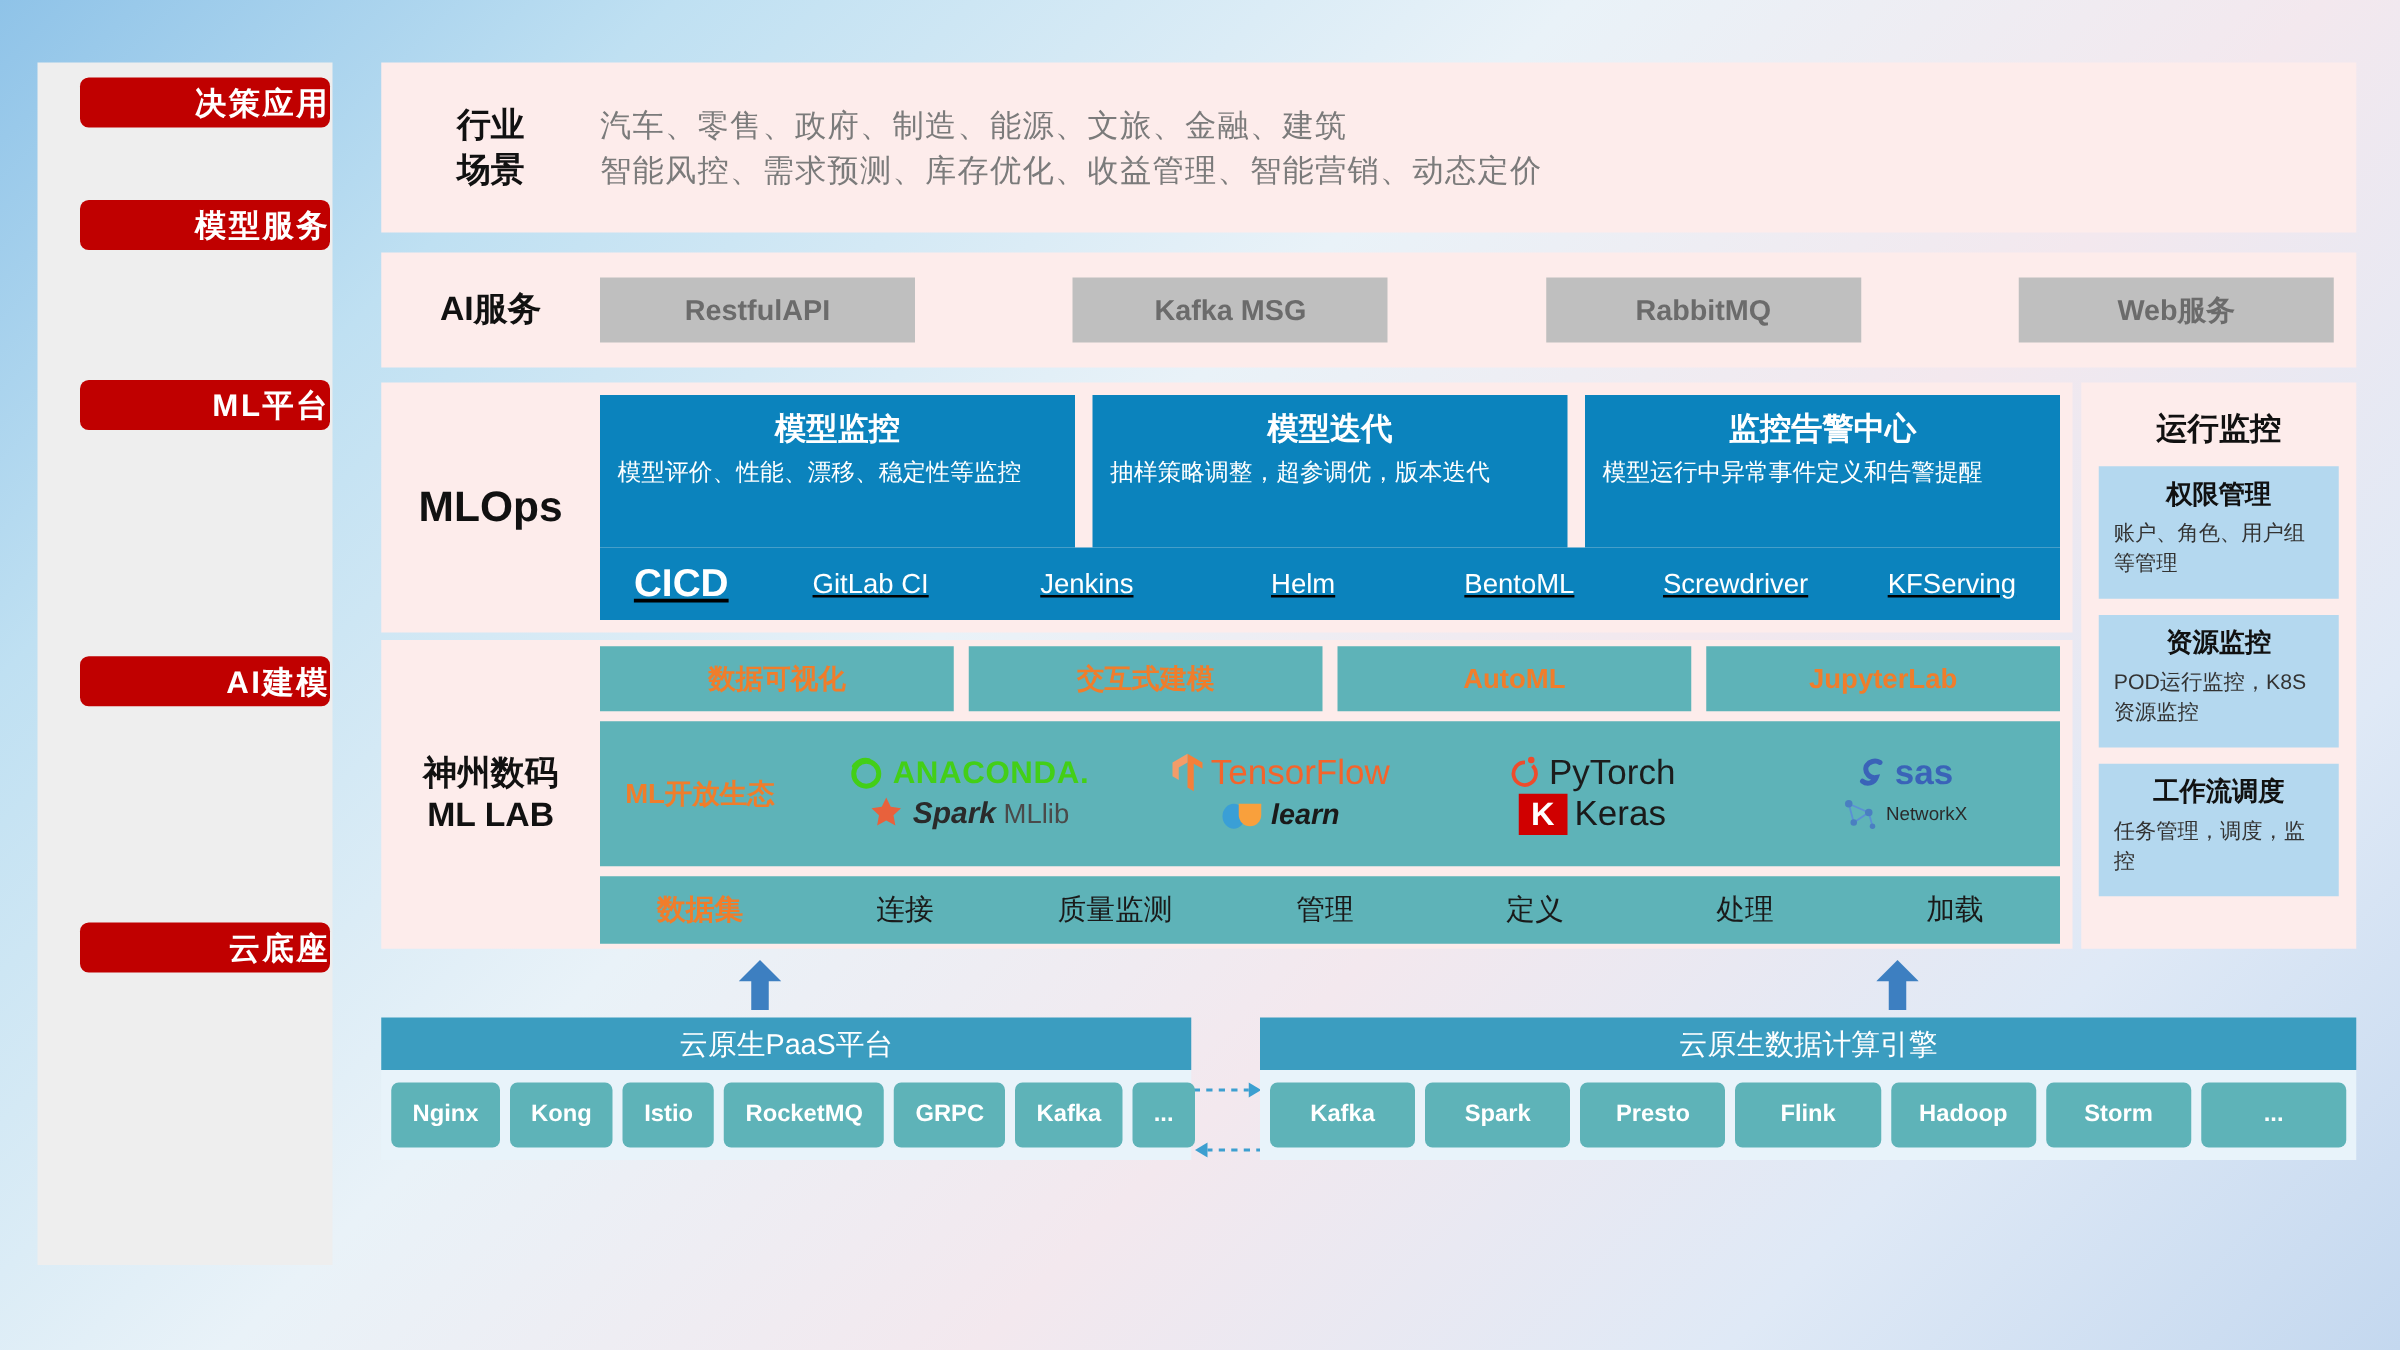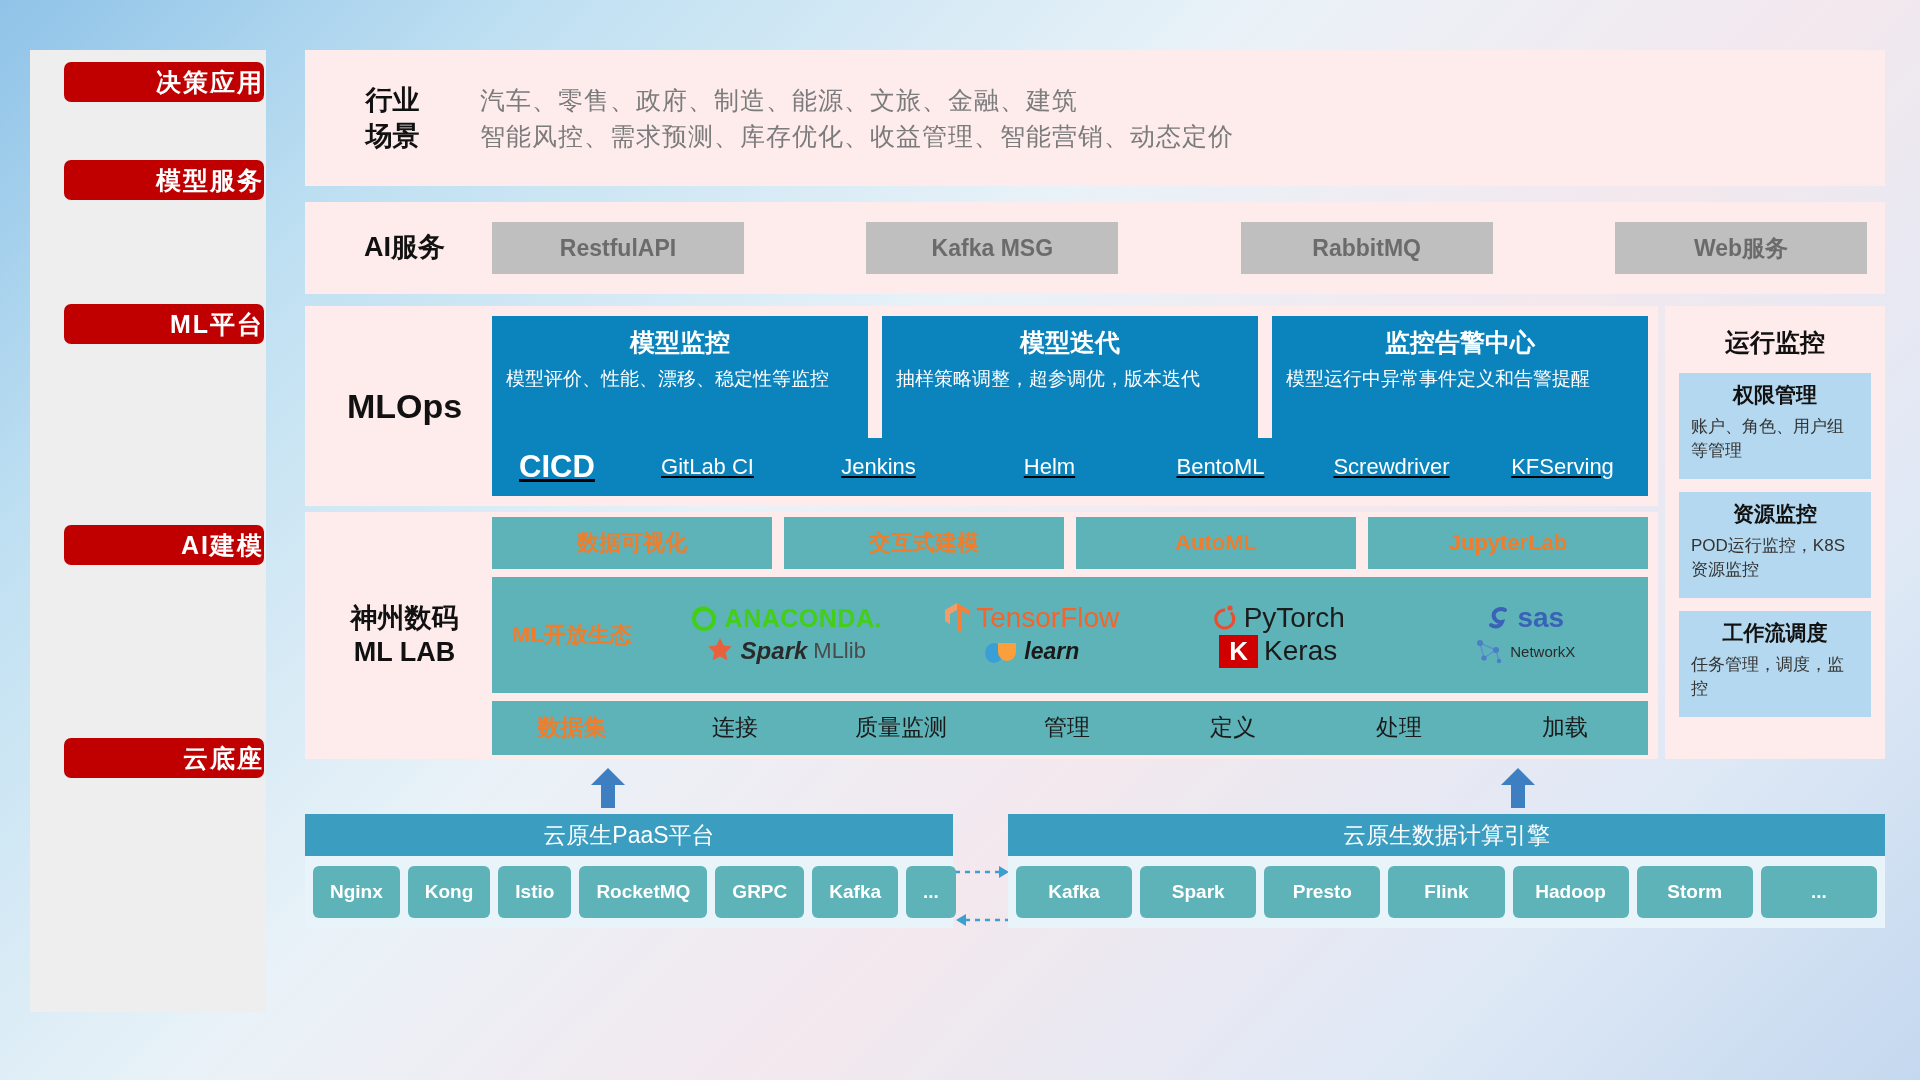--- a/index.html
+++ b/index.html
@@ -30,21 +30,21 @@
   }
 
   
   #main { position: absolute; left: 305px; top: 50px; width: 1580px; height: 962px; }
 
   .band { position: absolute; left: 0; width: 1580px; background: #fdeceb; }
 
   .row-label {
     color: #111; font-weight: bold; font-size: 27px;
     display: flex; align-items: center; justify-content: center;
-    text-align: center; line-height: 1.25; margin-left: 12px;
+    text-align: center; line-height: 1.25;
   }
 
   
   #band-industry { top: 0; height: 136px; display: flex; align-items: center; }
   .ind-row { display: flex; align-items: center; height: 50%; width: 100%; }
   .ind-key { width: 175px; text-align: center; font-size: 27px; font-weight: bold; color: #111; }
   .ind-val { font-size: 25px; color: #7b7b7b; letter-spacing: 1px; }
 
   
   #band-ai { top: 152px; height: 92px; display: flex; align-items: center; }

